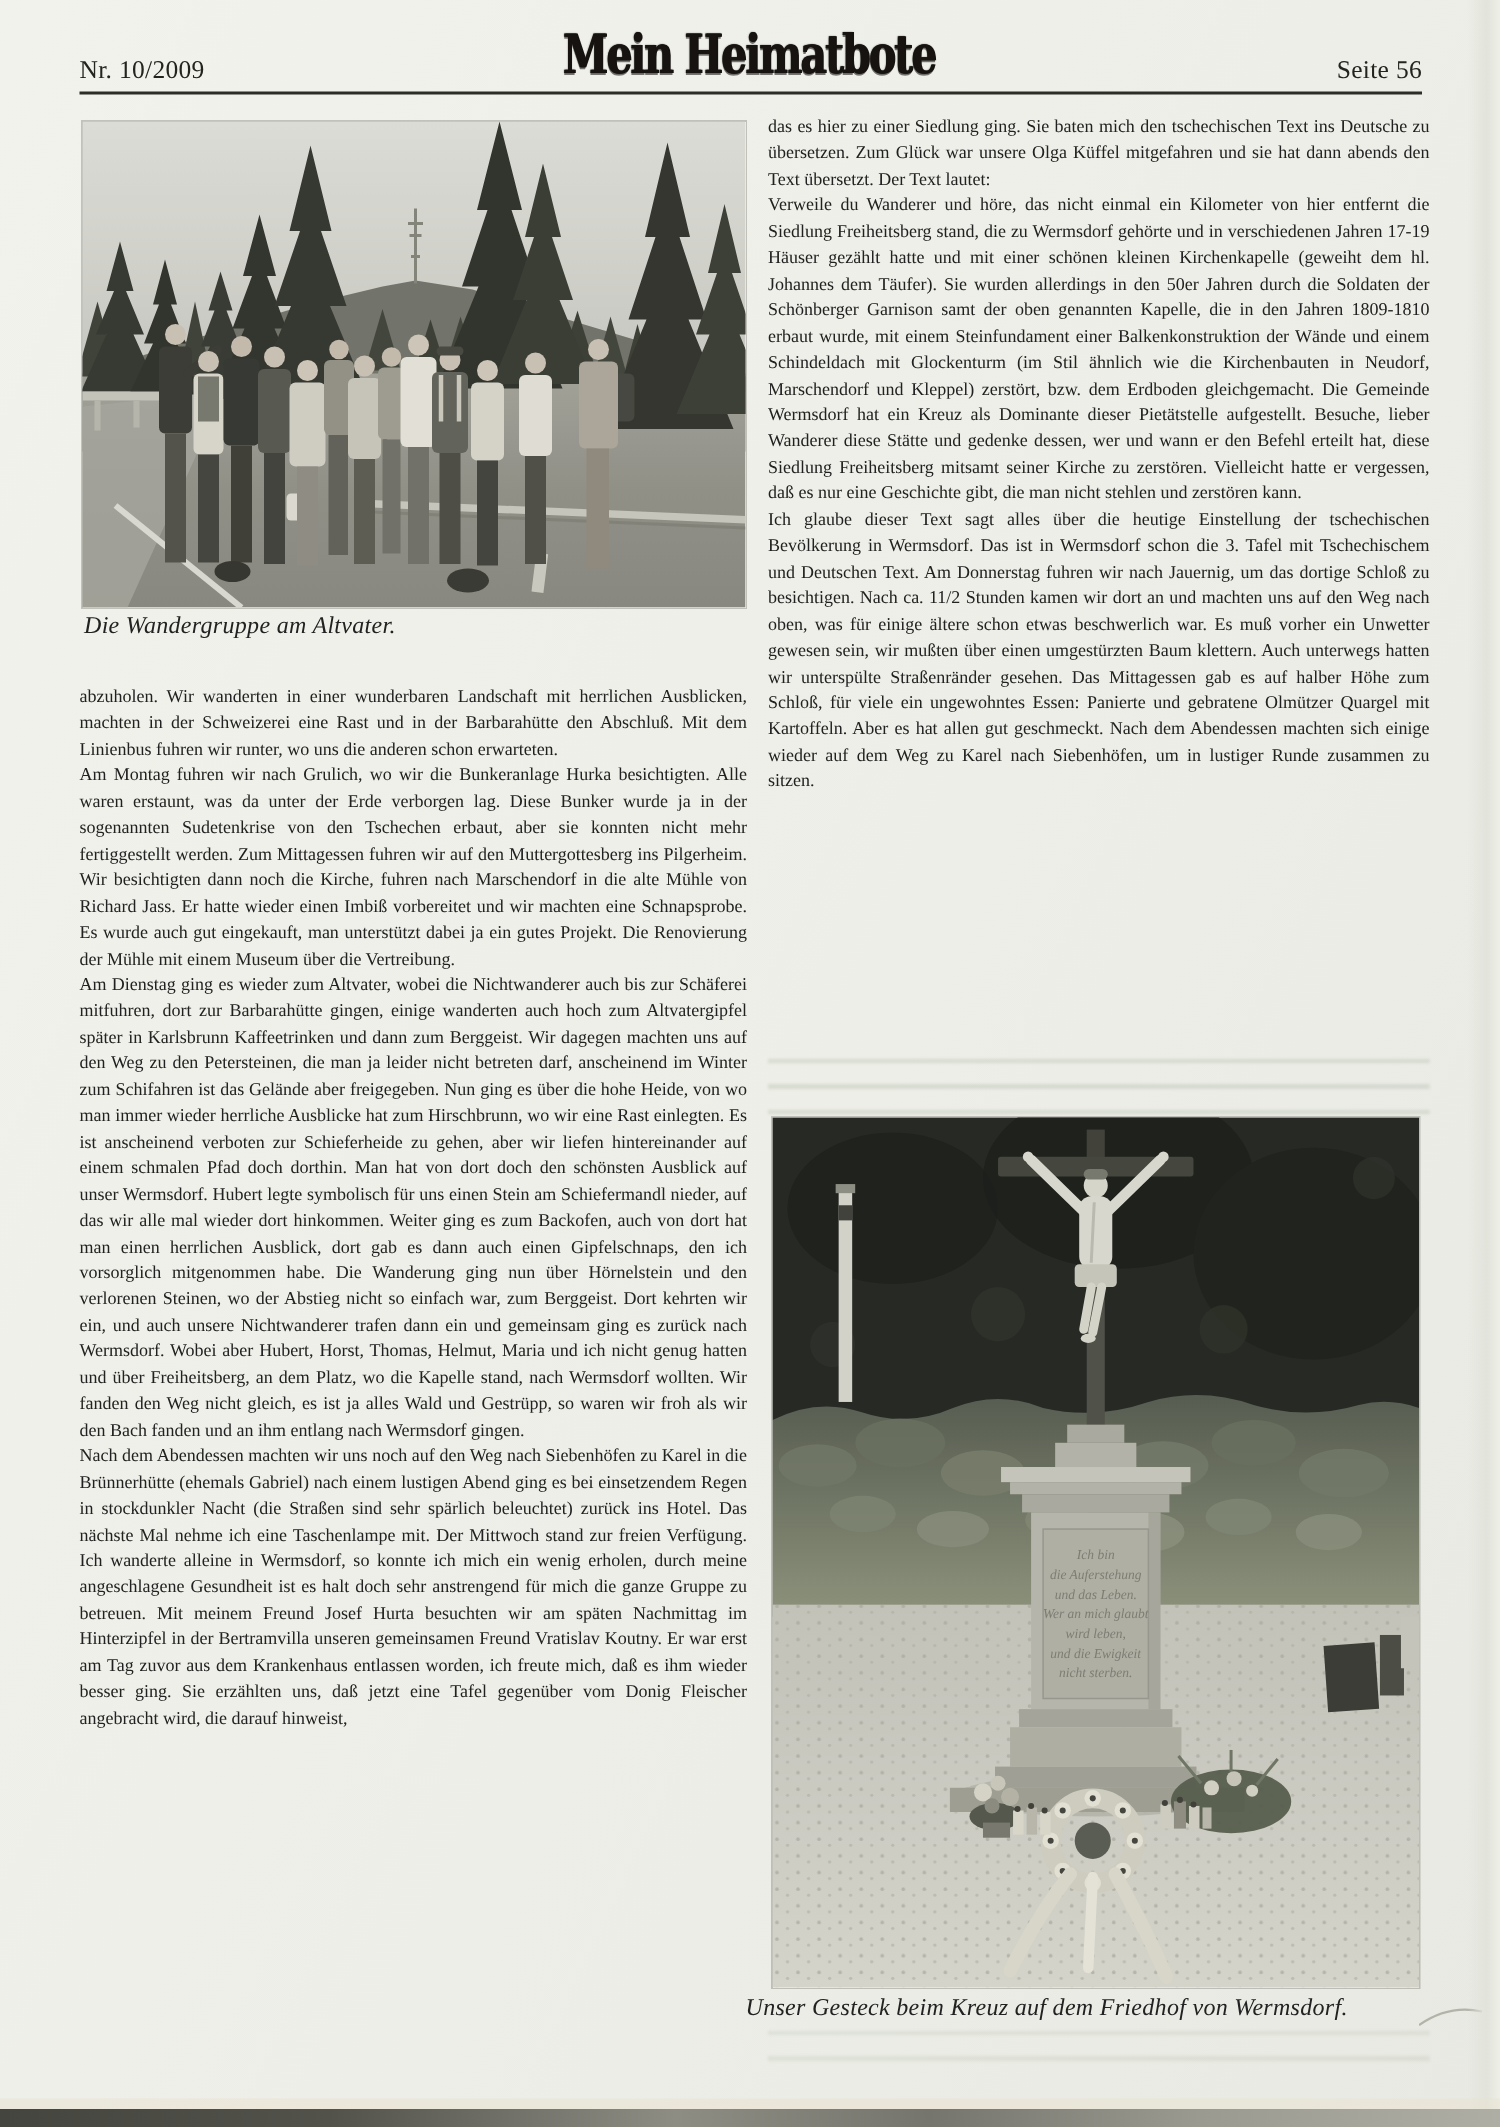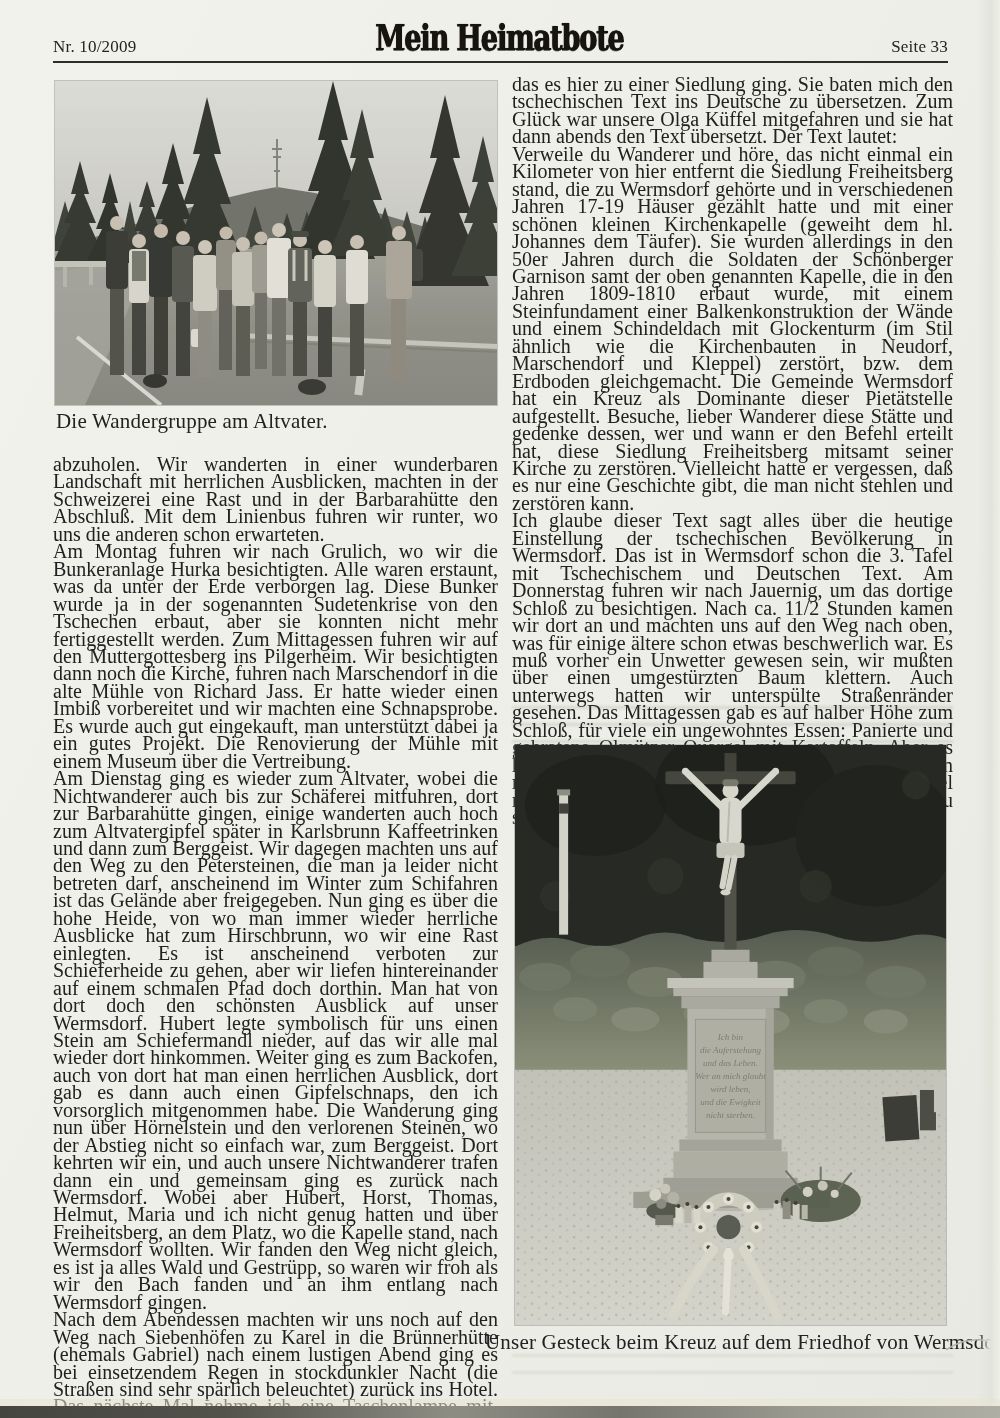--- a/index.html
+++ b/index.html
@@ -13,43 +13,43 @@
   .masthead{top:17px;left:0;right:2px;text-align:center;height:48px;}
   .masthead span{
     display:inline-block;font-family:"DejaVu Serif",serif;font-weight:700;
     font-size:34px;color:#161310;letter-spacing:-1.5px;
     transform:scaleX(.8) scaleY(1.06);
     text-shadow:1px 0 0 #161310,0 1px 0 rgba(22,19,16,.55),0 0 1px rgba(22,19,16,.8);
   }
   .rule{top:61px;left:53px;width:895px;height:2px;background:#2c2c28;}
   .photo{box-shadow:0 0 0 1px rgba(105,105,98,.35);}
   .photo svg{display:block;}
-  .caption{font-size:21px;color:#222;letter-spacing:.2px;white-space:nowrap;}
-  .coltext{font-size:20px;line-height:17.45px;text-align:justify;
+  .caption{font-style:italic;font-size:16px;color:#222;letter-spacing:.2px;white-space:nowrap;}
+  .coltext{font-size:12px;line-height:17.45px;text-align:justify;
     -webkit-hyphens:auto;hyphens:auto;color:#212121;}
   .coltext p{margin:0;}
   .coltext p.it{font-style:italic;}
   .bleed{
     background:repeating-linear-gradient(180deg,rgba(108,130,104,.22) 0 3px,rgba(108,130,104,0) 3px 17px);
     filter:blur(1px);
   }
   .bottom-cream{top:1399px;left:0;width:1000px;height:7px;background:#e9e3d2;opacity:.55;}
   .bottom-band{top:1406px;left:0;width:1000px;height:12px;
     background:linear-gradient(90deg,#45453f 0%,#52524b 22%,#8d8d84 45%,#75756d 62%,#9a9a91 80%,#aeaea4 100%);}
   .right-shadow{top:0;left:978px;width:22px;height:1418px;
     background:linear-gradient(to right,rgba(0,0,0,0),#e2e3db 60%,#eef0e8);}
 </style>
 </head>
 <body>
 
 <div class="page">
 
   <div class="abs hdr-label" style="top:37px;left:53px;">Nr. 10/2009</div>
   <div class="abs masthead"><span>Mein Heimatbote</span></div>
-  <div class="abs hdr-label" style="top:37px;right:52px;">Seite 33</div>
+  <div class="abs hdr-label" style="top:37px;right:52px;">Seite 56</div>
   <div class="abs rule"></div>
 
   <div class="abs photo" style="top:81px;left:55px;width:442px;height:324px;">
     <svg width="442" height="324" viewBox="0 0 442 324" preserveAspectRatio="none">
       <defs>
         <linearGradient id="sky1" x1="0" y1="0" x2="0" y2="1">
           <stop offset="0" stop-color="#ddddd8"></stop>
             <stop offset="1" stop-color="#c5c5bf"></stop>
         </linearGradient>
         <linearGradient id="road1" x1="0" y1="0" x2="0" y2="1">
@@ -381,21 +381,21 @@
             <rect x="286" y="456" width="6" height="14" fill="#b8b6aa"></rect>
           <circle cx="261" cy="453" r="2" fill="#3a3a33"></circle>
             <circle cx="271" cy="451" r="2" fill="#3a3a33"></circle>
             <circle cx="280" cy="454" r="2" fill="#3a3a33"></circle>
         </g>
       </g>
       <rect x="0" y="0" width="430" height="575" fill="#c8c8c0" opacity="0.05"></rect>
     </svg>
   </div>
 
-  <div class="abs caption" style="top:1330px;left:485px;width:441px;">Unser Gesteck beim Kreuz auf dem Friedhof von Wermsdorf.</div>
+  <div class="abs caption" style="top:1330px;left:497px;width:441px;">Unser Gesteck beim Kreuz auf dem Friedhof von Wermsdorf.</div>
 
   <div class="abs bleed" style="top:1354px;left:512px;width:441px;height:26px;opacity:.5;"></div>
 
   <svg class="abs" style="top:1334px;left:946px;" width="44" height="20">
     <path d="M0 16 Q20 2 42 7" stroke="#b3b3a9" stroke-width="1.5" fill="none"></path>
   </svg>
 
   <div class="abs right-shadow"></div>
   <div class="abs bottom-cream"></div>
   <div class="abs bottom-band"></div>

